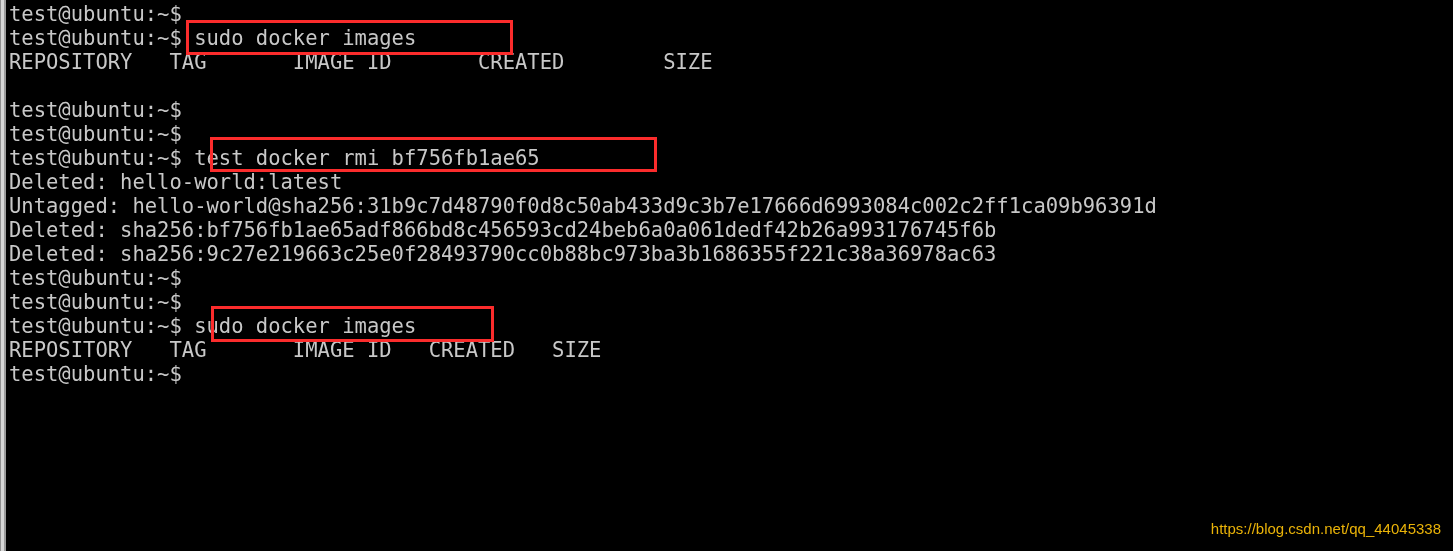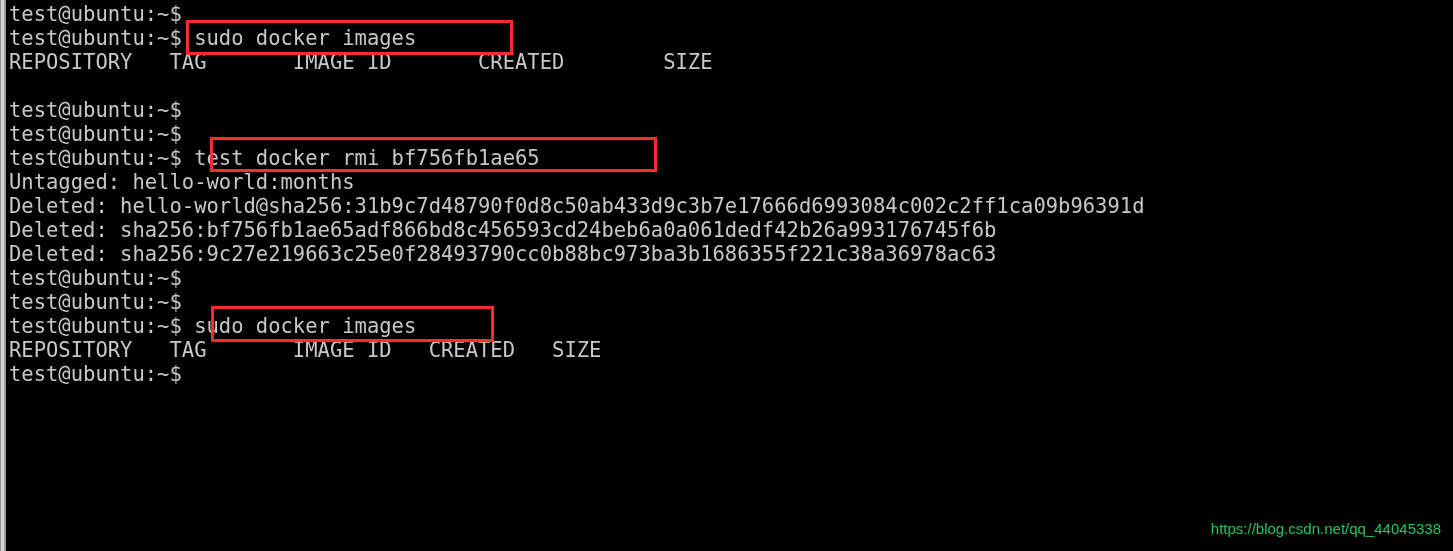--- a/index.html
+++ b/index.html
@@ -47,42 +47,42 @@
     position: absolute;
     border: 3px solid #fb2c2c;
     box-sizing: border-box;
     background: transparent;
     pointer-events: none;
   }
   #watermark {
     position: absolute;
     right: 12px;
     bottom: 14px;
-    color: #22c55e;
+    color: #eab308;
     font-size: 15px;
     font-family: "Liberation Sans", sans-serif;
     white-space: pre;
   }
 </style>
 </head>
 <body>
 
 <div id="screen">
 
   <div id="left-border"></div>
 
   <div id="terminal">
     <div class="line" style="top:2px">test@ubuntu:~$</div>
     <div class="line" style="top:26px">test@ubuntu:~$ sudo docker images</div>
     <div class="line" style="top:50px">REPOSITORY   TAG       IMAGE ID       CREATED        SIZE</div>
     <div class="line" style="top:98px">test@ubuntu:~$</div>
     <div class="line" style="top:122px">test@ubuntu:~$</div>
     <div class="line" style="top:146px">test@ubuntu:~$ test docker rmi bf756fb1ae65</div>
-    <div class="line" style="top:170px">Untagged: hello-world:months</div>
-    <div class="line" style="top:194px">Deleted: hello-world@sha256:31b9c7d48790f0d8c50ab433d9c3b7e17666d6993084c002c2ff1ca09b96391d</div>
+    <div class="line" style="top:170px">Deleted: hello-world:latest</div>
+    <div class="line" style="top:194px">Untagged: hello-world@sha256:31b9c7d48790f0d8c50ab433d9c3b7e17666d6993084c002c2ff1ca09b96391d</div>
     <div class="line" style="top:218px">Deleted: sha256:bf756fb1ae65adf866bd8c456593cd24beb6a0a061dedf42b26a993176745f6b</div>
     <div class="line" style="top:242px">Deleted: sha256:9c27e219663c25e0f28493790cc0b88bc973ba3b1686355f221c38a36978ac63</div>
     <div class="line" style="top:266px">test@ubuntu:~$</div>
     <div class="line" style="top:290px">test@ubuntu:~$</div>
     <div class="line" style="top:314px">test@ubuntu:~$ sudo docker images</div>
     <div class="line" style="top:338px">REPOSITORY   TAG       IMAGE ID   CREATED   SIZE</div>
     <div class="line" style="top:362px">test@ubuntu:~$</div>
   </div>
 
   <div class="hl-box" style="left:186px;top:20px;width:327px;height:35px"></div>

